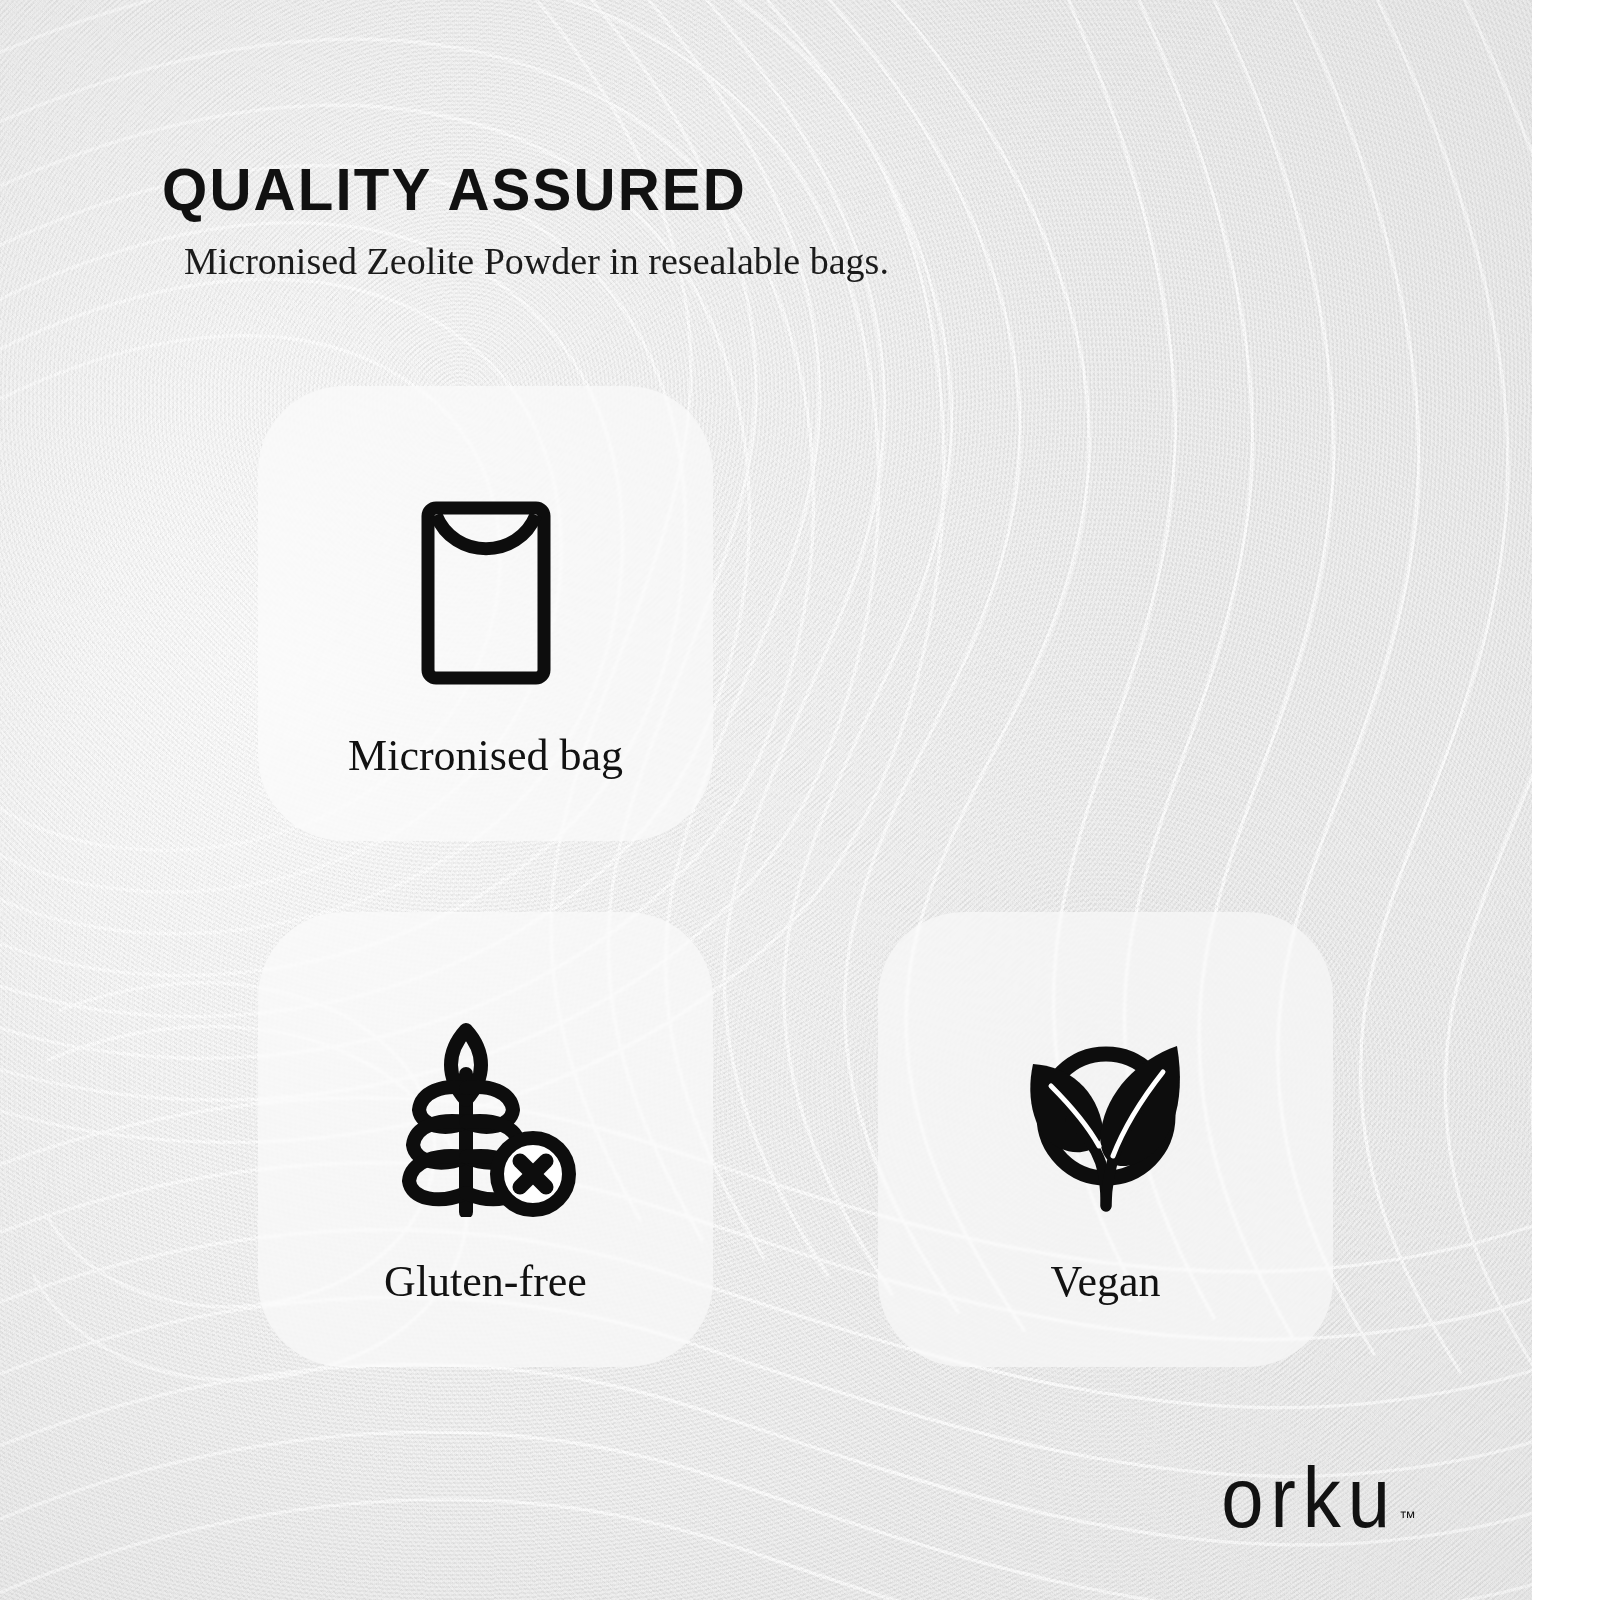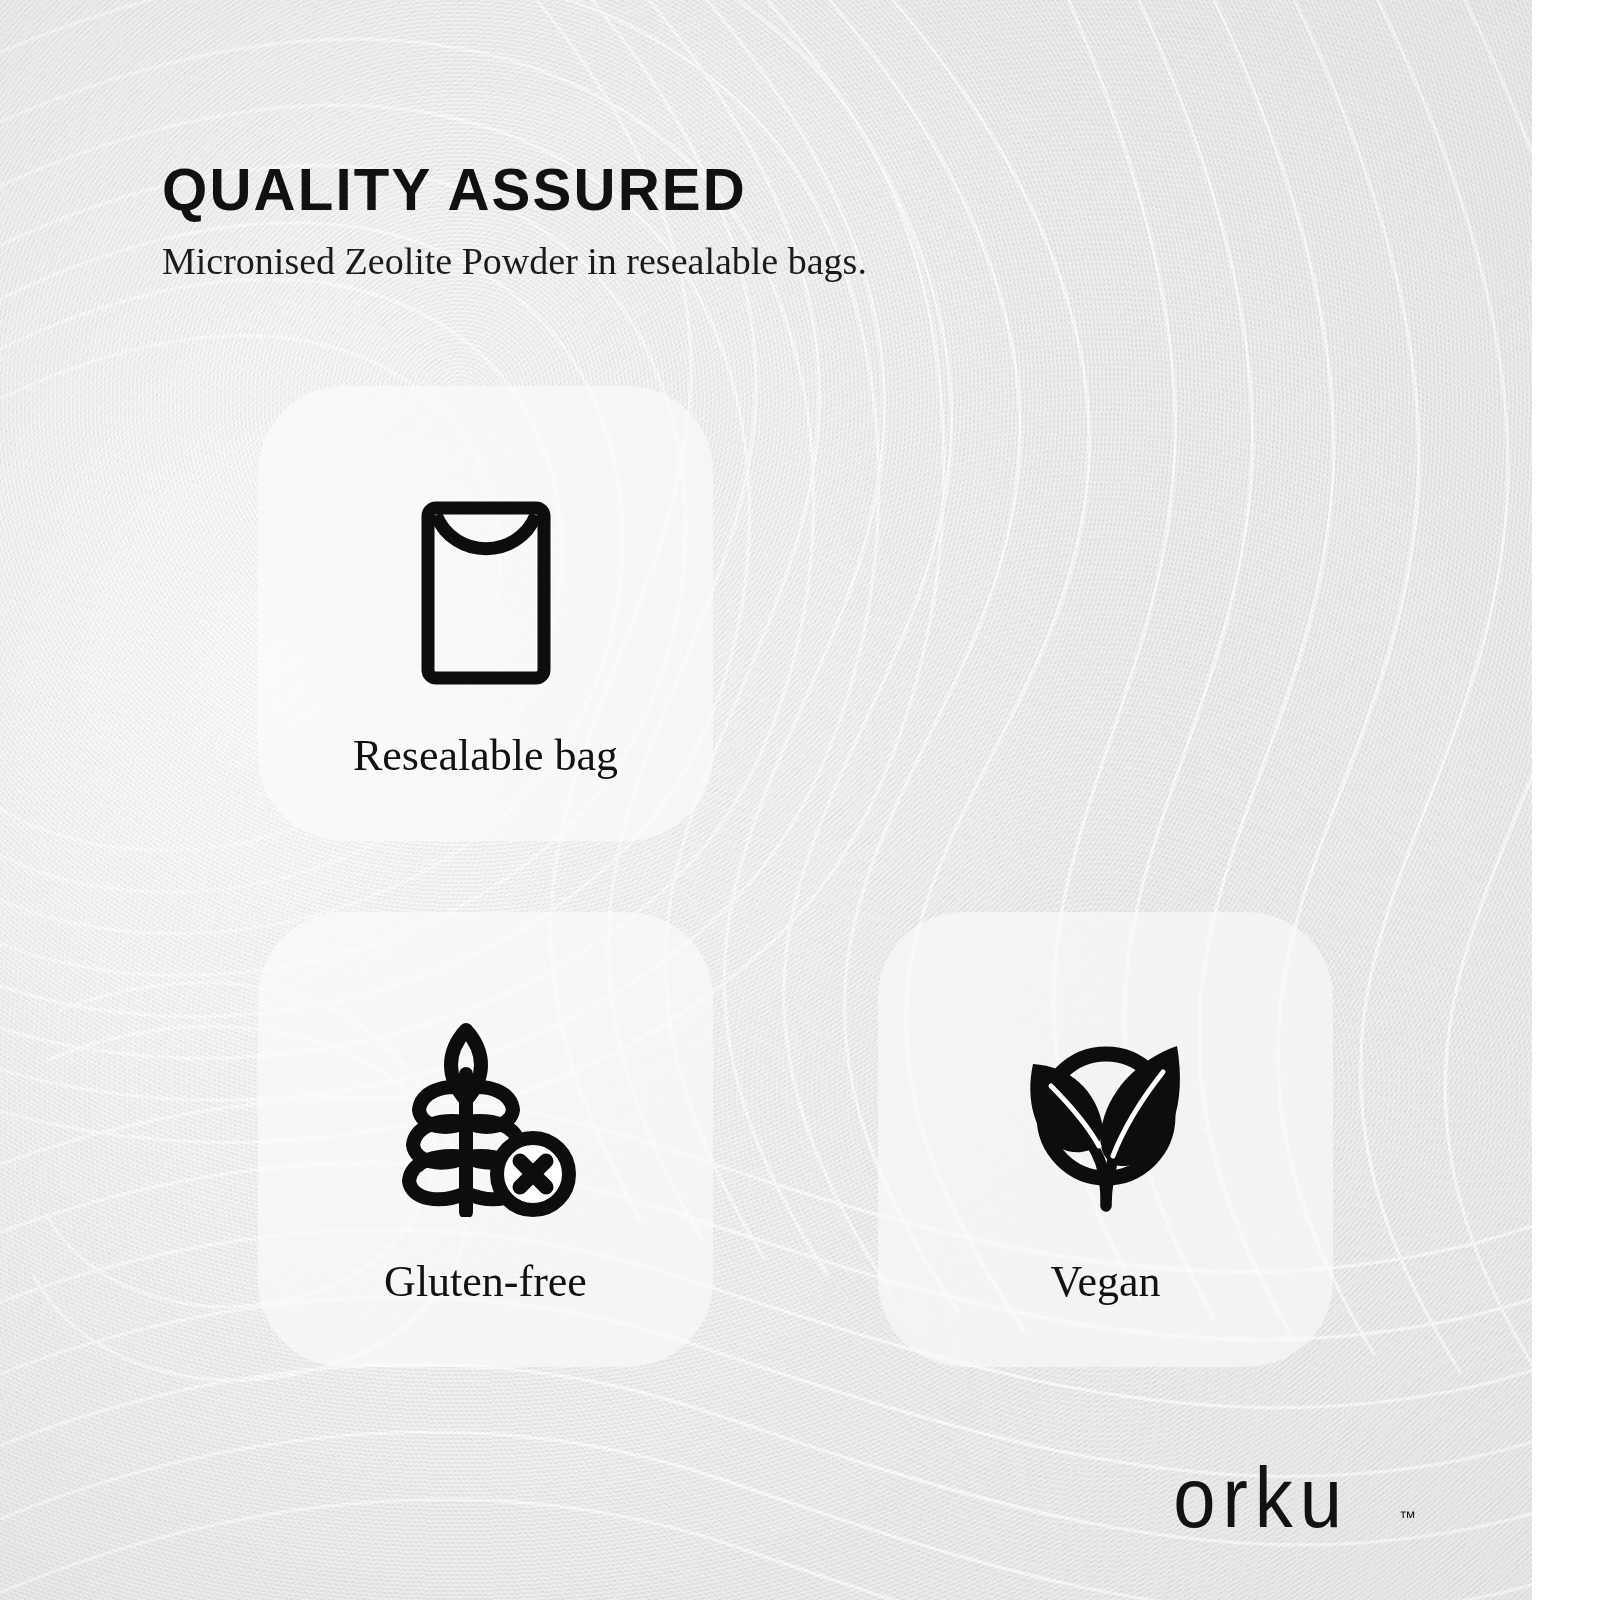--- a/index.html
+++ b/index.html
@@ -62,20 +62,21 @@
     transform-origin: left center;
     white-space: nowrap;
   }
   .subtitle {
     margin-top: 22px;
     font-family: "Liberation Serif", serif;
     font-size: 38px;
     color: #1b1b1b;
     line-height: 1;
     white-space: nowrap;
+    margin-left: 22px;
   }
 
   
   .grid {
     position: absolute;
     left: 258px;
     top: 386px;
     width: 1090px;
     height: 940px;
   }
@@ -116,21 +117,20 @@
     white-space: nowrap;
   }
 
   
   .brand {
     position: absolute;
     right: 116px;
     bottom: 66px;
     display: flex;
     align-items: flex-end;
-    gap: 48px;
   }
   .brand-word {
     font-family: "Liberation Sans", sans-serif;
     font-weight: 300;
     font-size: 76px;
     letter-spacing: 7px;
     color: #121212;
     line-height: .86;
     transform: scaleY(1.12);
     transform-origin: bottom left;
@@ -205,21 +205,21 @@
 
   <div class="grid">
 
     <div class="card c0">
       <div class="icon-wrap">
         <svg width="140" height="190" viewBox="0 0 140 190" aria-hidden="true">
           <rect x="12" y="10" width="116" height="170" rx="8" ry="8" fill="none" stroke="#0d0d0d" stroke-width="13"></rect>
           <path d="M20 17 C 38 62 102 62 120 17" fill="none" stroke="#0d0d0d" stroke-width="13" stroke-linecap="butt"></path>
         </svg>
       </div>
-      <div class="card-label">Resealable bag</div>
+      <div class="card-label">Micronised bag</div>
     </div>
 
 
     <div class="card c2">
       <div class="icon-wrap">
         <svg width="190" height="195" viewBox="0 0 190 195" aria-hidden="true">
           <g fill="none" stroke="#0d0d0d" stroke-width="14" stroke-linejoin="round" stroke-linecap="round">
 
             <line x1="75" y1="52" x2="75" y2="190"></line>
 

